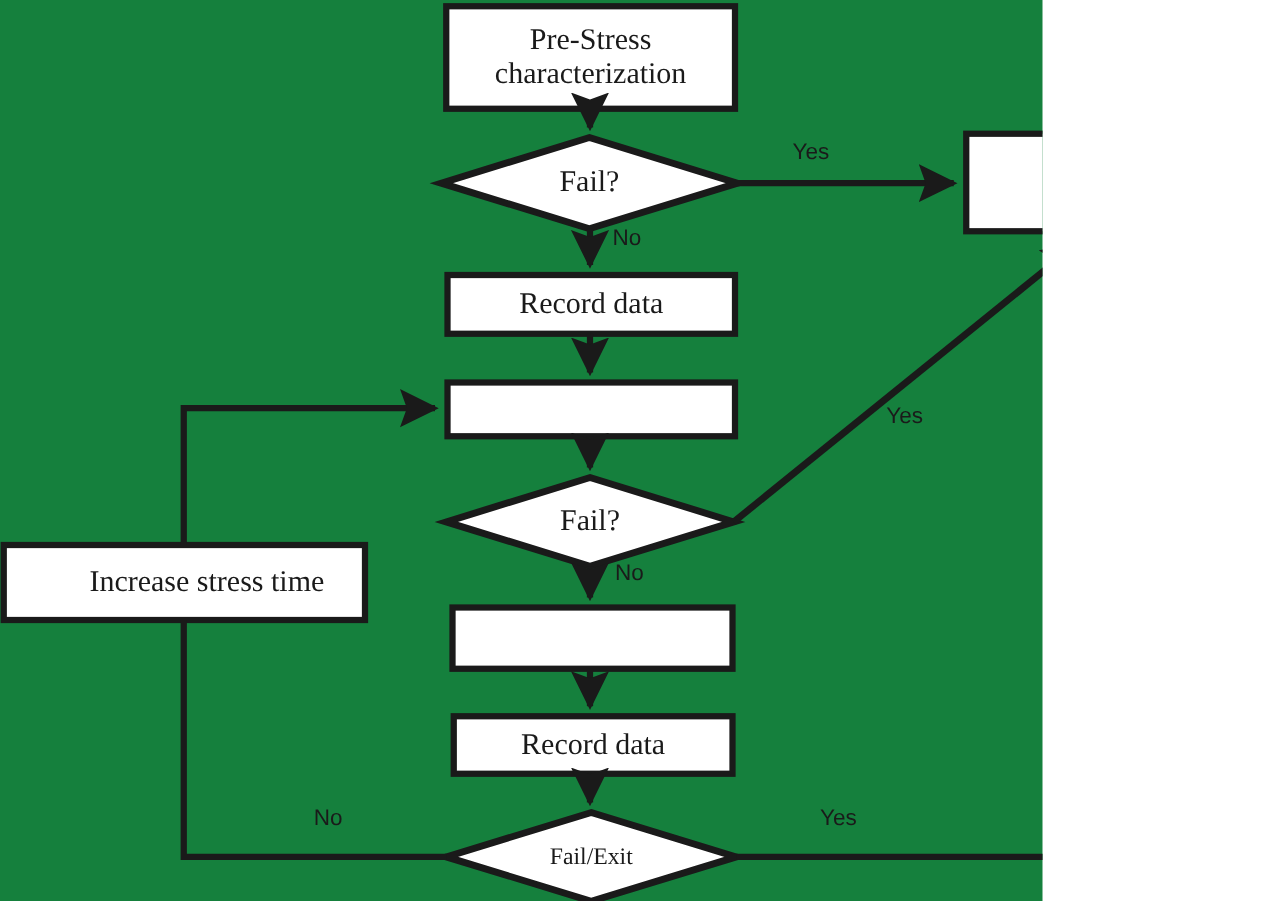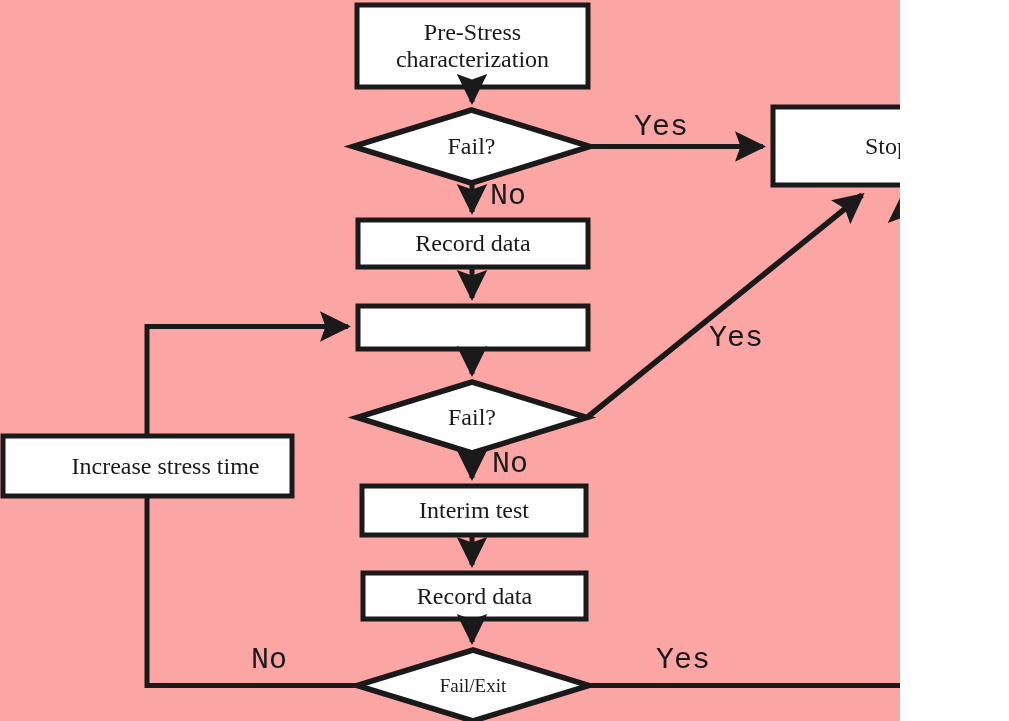--- a/index.html
+++ b/index.html
@@ -5,23 +5,23 @@
   html, body {
     margin: 0;
     padding: 0;
     background: #ffffff;
   }
   body {
     font-family: "Liberation Serif", "DejaVu Serif", serif;
   }
   #flowchart-canvas {
     position: relative;
-    width: 900px;
+    width: 834px;
     height: 721px;
-    background: #fca5a5;
+    background: #15803d;
     overflow: hidden;
   }
   #flow-svg {
     position: absolute;
     left: 0;
     top: 0;
     width: 1009px;
     height: 721px;
   }
   .node-label {
@@ -32,22 +32,22 @@
     text-align: center;
     color: #1a1a1a;
     font-family: "Liberation Serif", "DejaVu Serif", serif;
     line-height: 1.12;
     pointer-events: none;
     white-space: pre-line;
   }
   .edge-label {
     position: absolute;
     color: #1a1a1a;
-    font-family: Liberation Mono, monospace;
-    font-size: 30px;
+    font-family: Liberation Sans, sans-serif;
+    font-size: 18px;
     line-height: 1;
     white-space: nowrap;
   }
 </style>
 </head>
 <body>
 
 <div id="flowchart-canvas">
 
   <svg id="flow-svg" viewBox="0 0 1009 721">
@@ -113,21 +113,20 @@
   <div class="node-label" style="left:357px; top:5px; width:231px; height:82px; font-size:24px;">Pre-Stress
 characterization</div>
 
   <div class="node-label" style="left:353px; top:110px; width:237px; height:73px; font-size:24px;">Fail?</div>
 
   <div class="node-label" style="left:358px; top:220px; width:230px; height:47px; font-size:24px;">Record data</div>
 
 
   <div class="node-label" style="left:357px; top:382px; width:230px; height:71px; font-size:24px;">Fail?</div>
 
-  <div class="node-label" style="left:362px; top:486px; width:224px; height:49px; font-size:24px;">Interim test</div>
 
   <div class="node-label" style="left:363px; top:573px; width:223px; height:46px; font-size:24px;">Record data</div>
 
   <div class="node-label" style="left:357px; top:650px; width:232px; height:71px; font-size:19px;">Fail/Exit</div>
 
   <div class="node-label" style="left:21px; top:436px; width:289px; height:60px; font-size:24px;">Increase stress time</div>
 
   <div class="node-label" style="left:773px; top:107px; width:228px; height:78px; font-size:24px;">Stop</div>
 
   <div class="edge-label" style="left:634px; top:112px;">Yes</div>

